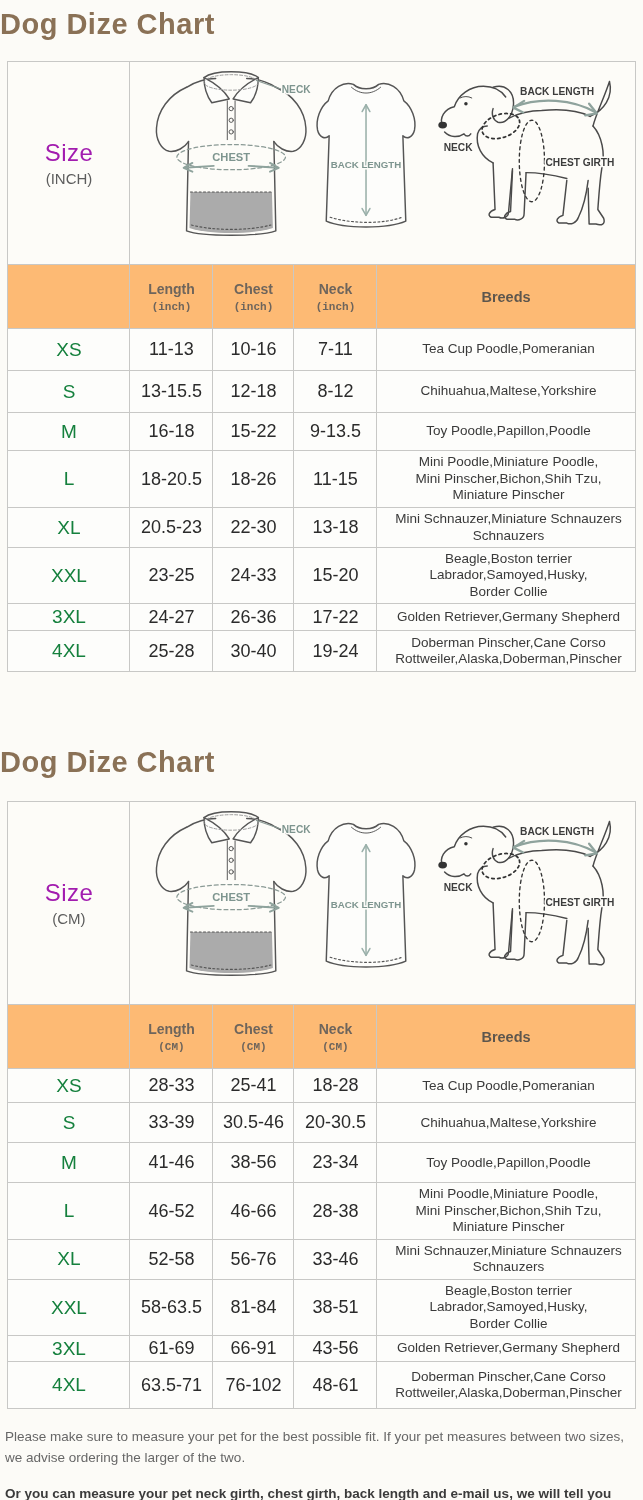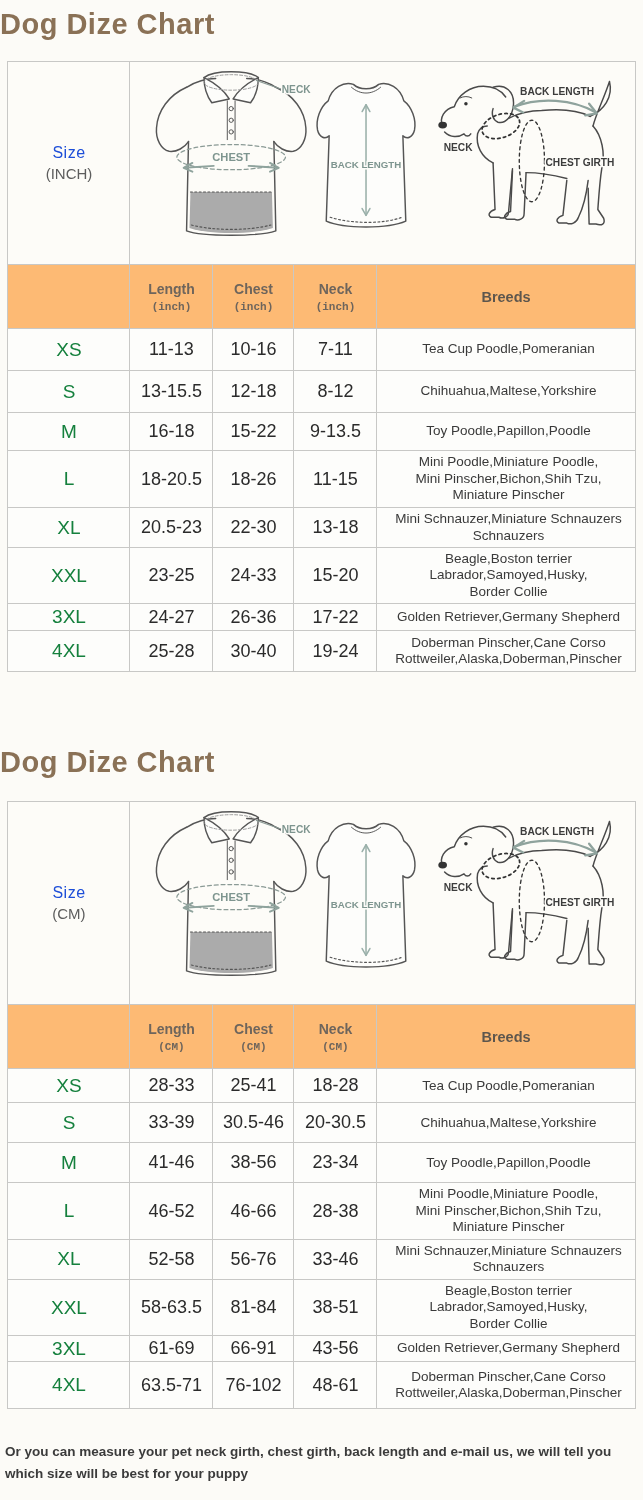--- a/index.html
+++ b/index.html
@@ -35,21 +35,21 @@
     overflow: hidden;
   }
   col.c-size   { width: 122px; }
   col.c-length { width: 83px; }
   col.c-chest  { width: 81px; }
   col.c-neck   { width: 83px; }
   col.c-breeds { width: 258px; }
 
   td.diagram-cell { background: #fdfcf8; padding: 2px 0; }
   td.size-head-cell { background: #fdfcf8; }
-  .size-word { font-size: 16px; color: #1d4ed8; letter-spacing: 0.5px; }
+  .size-word { font-size: 24px; color: #a21caf; letter-spacing: 0.5px; }
   .size-unit { font-size: 15px; color: #5d5d5d; margin-top: 3px; }
 
   tr.header-row td { background: #fdba74; font-weight: bold; }
   .col-head { font-size: 14px; color: #6e655c; }
   .col-sub  { font-size: 11px; color: #6e655c; margin-top: 4px;
               font-family: "Liberation Mono", monospace; }
   .breeds-head { font-size: 14.5px; color: #5d564d; }
 
   td.size-cell   { font-size: 19px; color: #15803d; }
   td.num-cell    { font-size: 18px; color: #2b2b2b; }
@@ -413,16 +413,17 @@
         <td class="num-cell">63.5-71</td>
         <td class="num-cell">76-102</td>
         <td class="num-cell">48-61</td>
         <td class="breeds-cell">Doberman Pinscher,Cane Corso
 Rottweiler,Alaska,Doberman,Pinscher</td>
       </tr>
     </tbody>
   </table>
 
   <div class="footer">
+    <p class="note1">Please make sure to measure your pet for the best possible fit. If your pet measures between two sizes, we advise ordering the larger of the two.</p>
     <p class="note2">Or you can measure your pet neck girth, chest girth, back length and e-mail us, we will tell you which size will be best for your puppy</p>
   </div>
 
 </div>
 
 </body></html>

